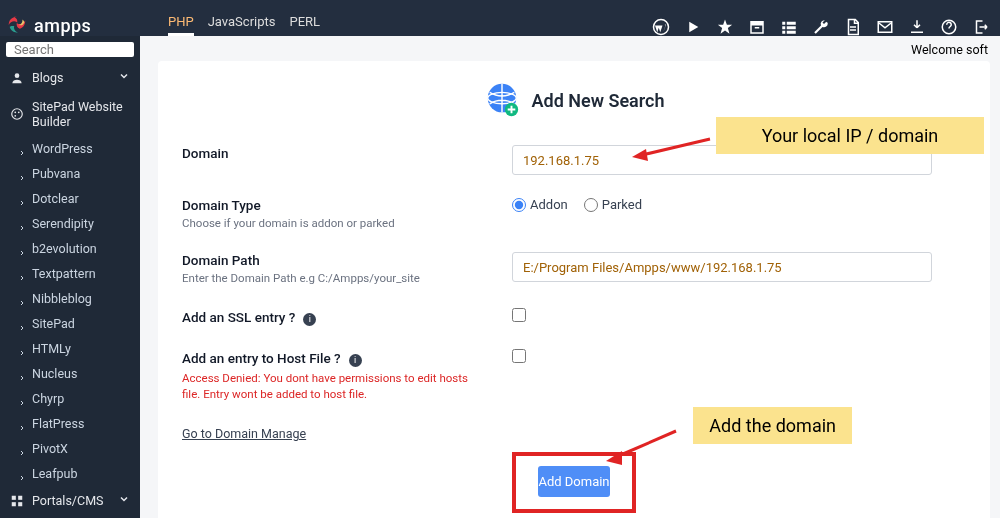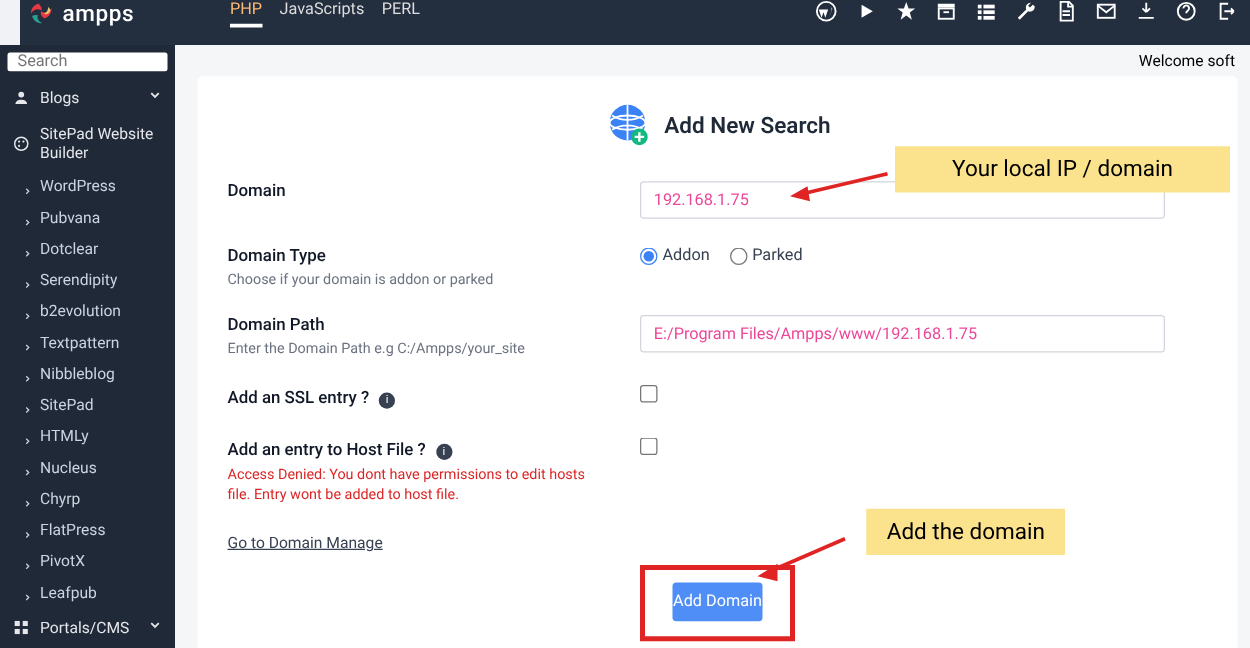--- a/index.html
+++ b/index.html
@@ -1,18 +1,18 @@
 <!DOCTYPE html>
 <html><head>
 <meta charset="utf-8">
 <style>
 * { margin: 0; padding: 0; box-sizing: border-box; font-family: -apple-system, BlinkMacSystemFont, "Segoe UI", Roboto, sans-serif; }
 body { width: 1000px; height: 518px; overflow: hidden; background: #f0f2f5; }
 
-.topbar { height: 36px; background: #232e3f; display: flex; align-items: flex-start; padding: 0 10px 0 6px; color: #fff; margin-left: 16px; }
+.topbar { height: 36px; background: #232e3f; display: flex; align-items: flex-end; padding: 0 10px 0 6px; color: #fff; }
 .logo { display: flex; align-items: center; gap: 6px; width: 154px; }
 .logo-icon { width: 22px; height: 22px; }
 .logo-text { font-size: 18px; font-weight: 500; letter-spacing: .5px; color: #fff; }
 .top-tabs { display: flex; gap: 14px; margin-left: 8px; font-size: 13px; }
 .top-tab { color: #ddd; cursor: pointer; padding-bottom: 4px; }
 .top-tab.active { color: #fdba74; border-bottom: 3px solid #fff; }
 .top-icons { margin-left: auto; display: flex; gap: 14px; align-items: center; }
 .top-icons .ticon { width: 18px; height: 18px; color: #fff; cursor: pointer; display:flex; align-items:center; justify-content:center; }
 
 .layout { display: flex; height: calc(100% - 36px); }
@@ -33,21 +33,21 @@
 
 .page-title { display: flex; align-items: center; justify-content: center; gap: 10px; margin-bottom: 26px; }
 .page-title .globe { width: 38px; height: 38px; }
 .page-title h1 { font-size: 18px; font-weight: 600; color: #1f2937; }
 
 .form-row { display: flex; align-items: flex-start; margin-bottom: 22px; }
 .form-left { width: 330px; padding-right: 20px; }
 .form-left .lbl { font-size: 13.5px; color: #111827; font-weight: 500; }
 .form-left .hint { font-size: 11.5px; color: #6b7280; margin-top: 3px; }
 .form-right { flex: 1; }
-.txt-input { width: 100%; max-width: 420px; height: 30px; border: 1px solid #d1d5db; border-radius: 3px; padding: 0 10px; font-size: 13px; color: #ec4899; background:#fff; }
+.txt-input { width: 100%; max-width: 420px; height: 30px; border: 1px solid #d1d5db; border-radius: 3px; padding: 0 10px; font-size: 13px; color: #a16207; background:#fff; }
 .radio-group { display: flex; gap: 16px; align-items: center; font-size: 13px; color: #374151; }
 .radio-group label { display: flex; align-items: center; gap: 4px; cursor: pointer; }
 .radio-group input[type=radio] { accent-color: #3b82f6; width:14px; height:14px; }
 .chk { width: 14px; height: 14px; }
 
 .err-text { color: #dc2626; font-size: 11.5px; margin-top: 4px; max-width: 300px; line-height: 1.35; }
 .link { font-size: 12.5px; color: #374151; text-decoration: underline; cursor: pointer; display: inline-block; margin-top: 16px; }
 .submit-wrap { text-align: center; margin-top: 10px; position:relative; }
 .submit-box { display: inline-block; border: 4px solid #e02424; padding: 10px 22px 12px; }
 .btn-primary { background: #4f8ef7; color: #fff; border: none; padding: 8px 0; font-size: 13px; border-radius: 3px; cursor: pointer; }

